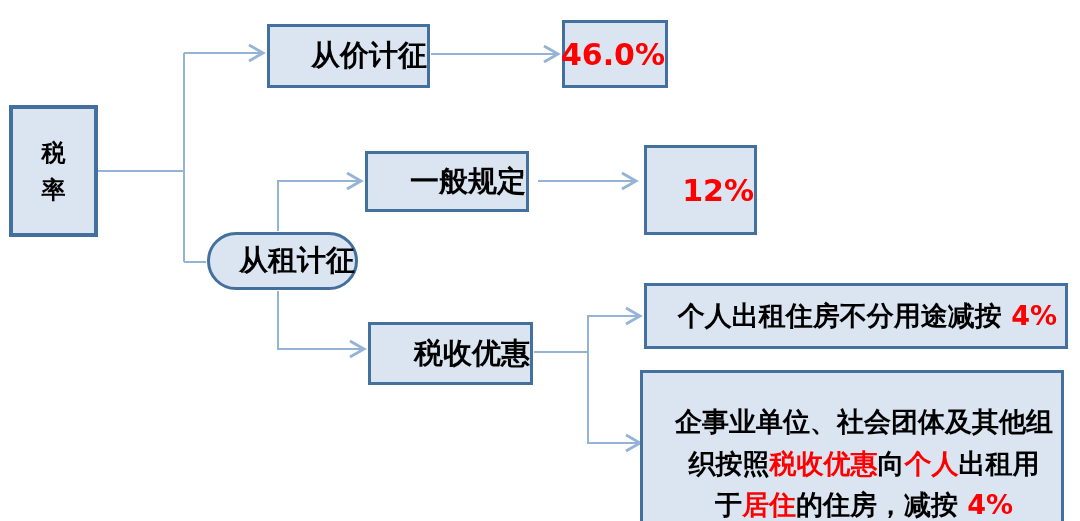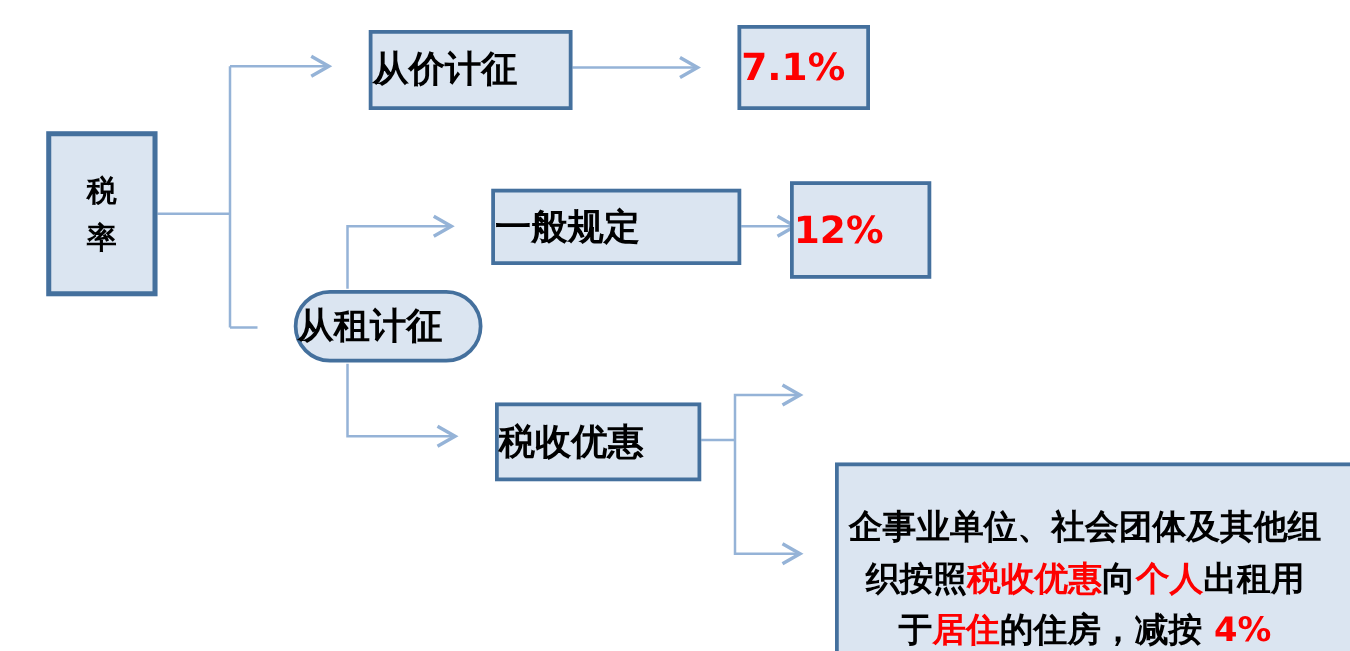--- a/index.html
+++ b/index.html
@@ -33,42 +33,41 @@
     stroke-width: 1.4;
     fill: none;
   }
   .node {
     position: absolute;
     box-sizing: border-box;
     background: var(--box-fill);
     border: 3px solid var(--box-border);
     display: flex;
     align-items: center;
-    justify-content: flex-start;
+    justify-content: flex-end;
     color: var(--text);
     font-weight: bold;
     text-align: center;
     line-height: 1.3;
-    margin-left: 28px;
   }
   .node-root  { left: 9px;   top: 105px; width: 89px;  height: 132px; font-size: 24px; border-width: 4px; }
   .node-root .stack { width: 1.1em; word-break: break-all; line-height: 1.55; margin: auto; }
   .node-mid   { font-size: 29px; }
   .node-ad-valorem { left: 267px; top: 24px;  width: 163px; height: 64px; }
-  .node-general    { left: 365px; top: 151px; width: 200px; height: 61px; }
+  .node-general    { left: 365px; top: 151px; width: 164px; height: 61px; }
   .node-by-rent    { left: 207px; top: 232px; width: 151px; height: 58px; border-radius: 29px; }
   .node-incentive  { left: 368px; top: 322px; width: 165px; height: 63px; }
   .node.rate {
     color: var(--highlight);
     font-family: "DejaVu Sans", sans-serif;
     font-weight: bold;
     font-size: 30px;
   }
   .node-rate-1-2 { left: 562px; top: 20px;  width: 106px; height: 68px; }
-  .node-rate-12  { left: 604px; top: 145px; width: 113px; height: 78px; }
+  .node-rate-12  { left: 644px; top: 145px; width: 113px; height: 90px; }
   .node.leaf {
     font-size: 27px;
     line-height: 1.55;
     white-space: pre-line;
     padding: 2px 8px;
   }
   .node-leaf-individual { left: 644px; top: 283px; width: 424px; height: 66px; }
   .node-leaf-org        { left: 640px; top: 370px; width: 424px; height: 187px; }
   .leaf .hl { color: var(--highlight); }
   .leaf .num { font-family: "DejaVu Sans", sans-serif; }
@@ -99,39 +98,42 @@
 
   <div class="node node-root">
     <div class="stack">税率</div>
   </div>
 
   <div class="node node-mid node-ad-valorem">
     <span>从价计征</span>
   </div>
 
   <div class="node rate node-rate-1-2">
-    <span>7.1%</span>
+    <span>46.0%</span>
   </div>
 
   <div class="node node-mid node-general">
     <span>一般规定</span>
   </div>
 
   <div class="node rate node-rate-12">
     <span>12%</span>
   </div>
 
   <div class="node node-mid node-by-rent">
     <span>从租计征</span>
   </div>
 
   <div class="node node-mid node-incentive">
     <span>税收优惠</span>
   </div>
 
+  <div class="node leaf node-leaf-individual">
+    <div><span class="">个人出租住房不分用途减按 </span><span class="hl num">4%</span></div>
+  </div>
 
   <div class="node leaf node-leaf-org">
     <div><span class="">企事业单位、社会团体及其他组
 织按照</span><span class="hl">税收优惠</span><span class="">向</span><span class="hl">个人</span><span class="">出租用
 于</span><span class="hl">居住</span><span class="">的住房，减按 </span><span class="hl num">4%</span></div>
   </div>
 
 </div>
 
 </body></html>

